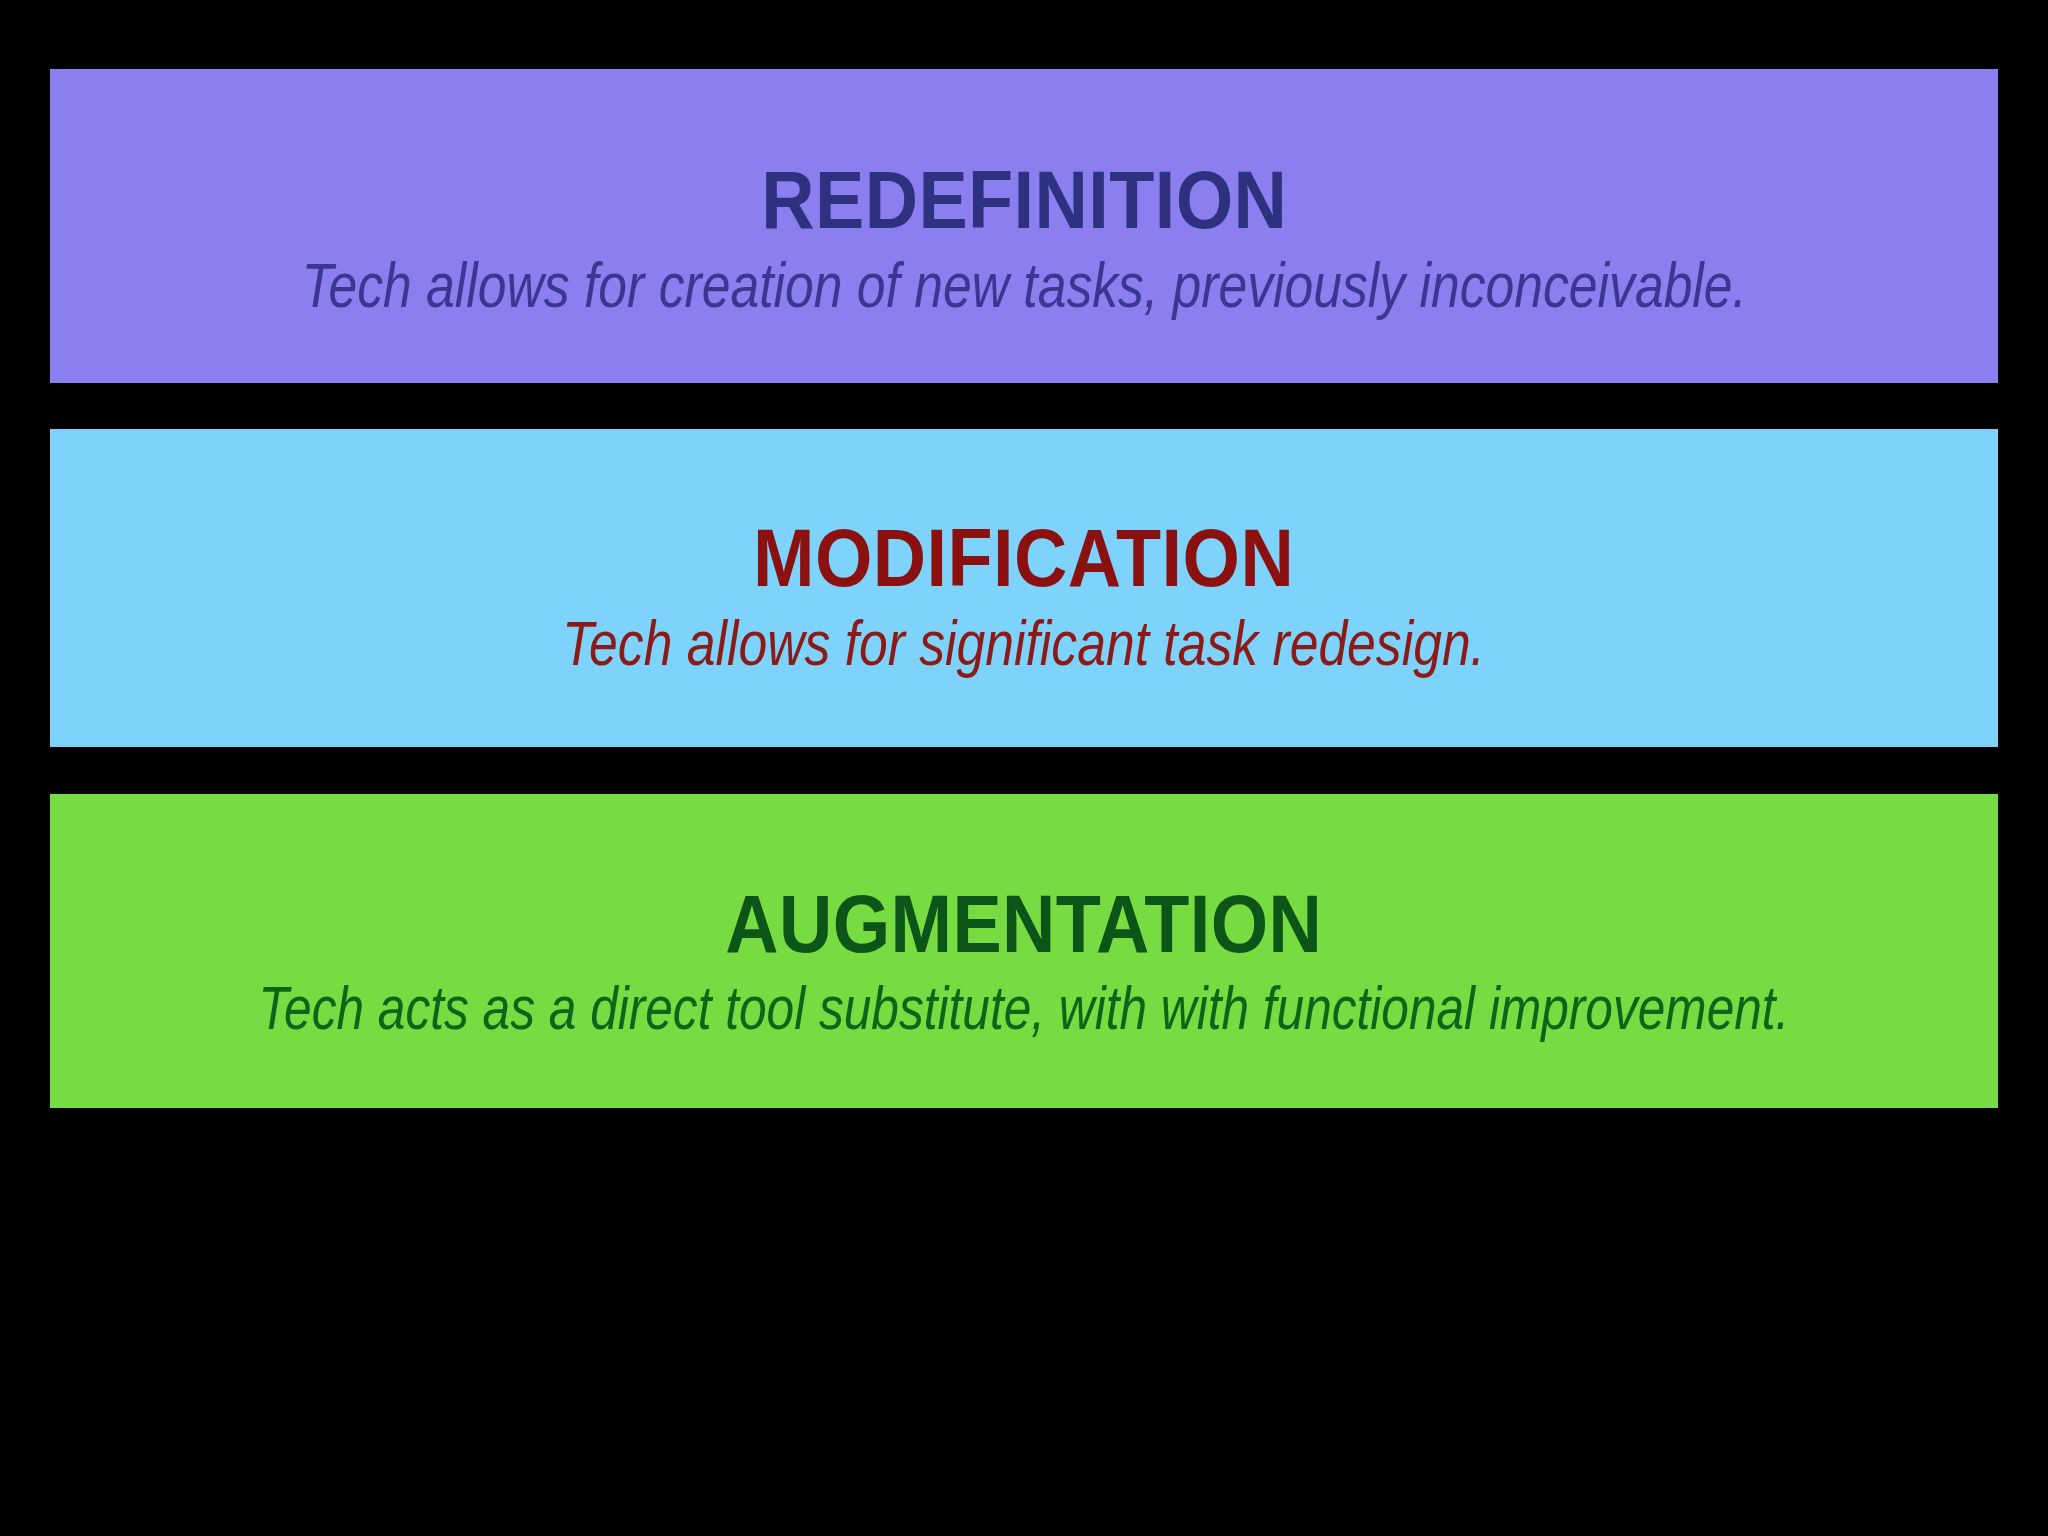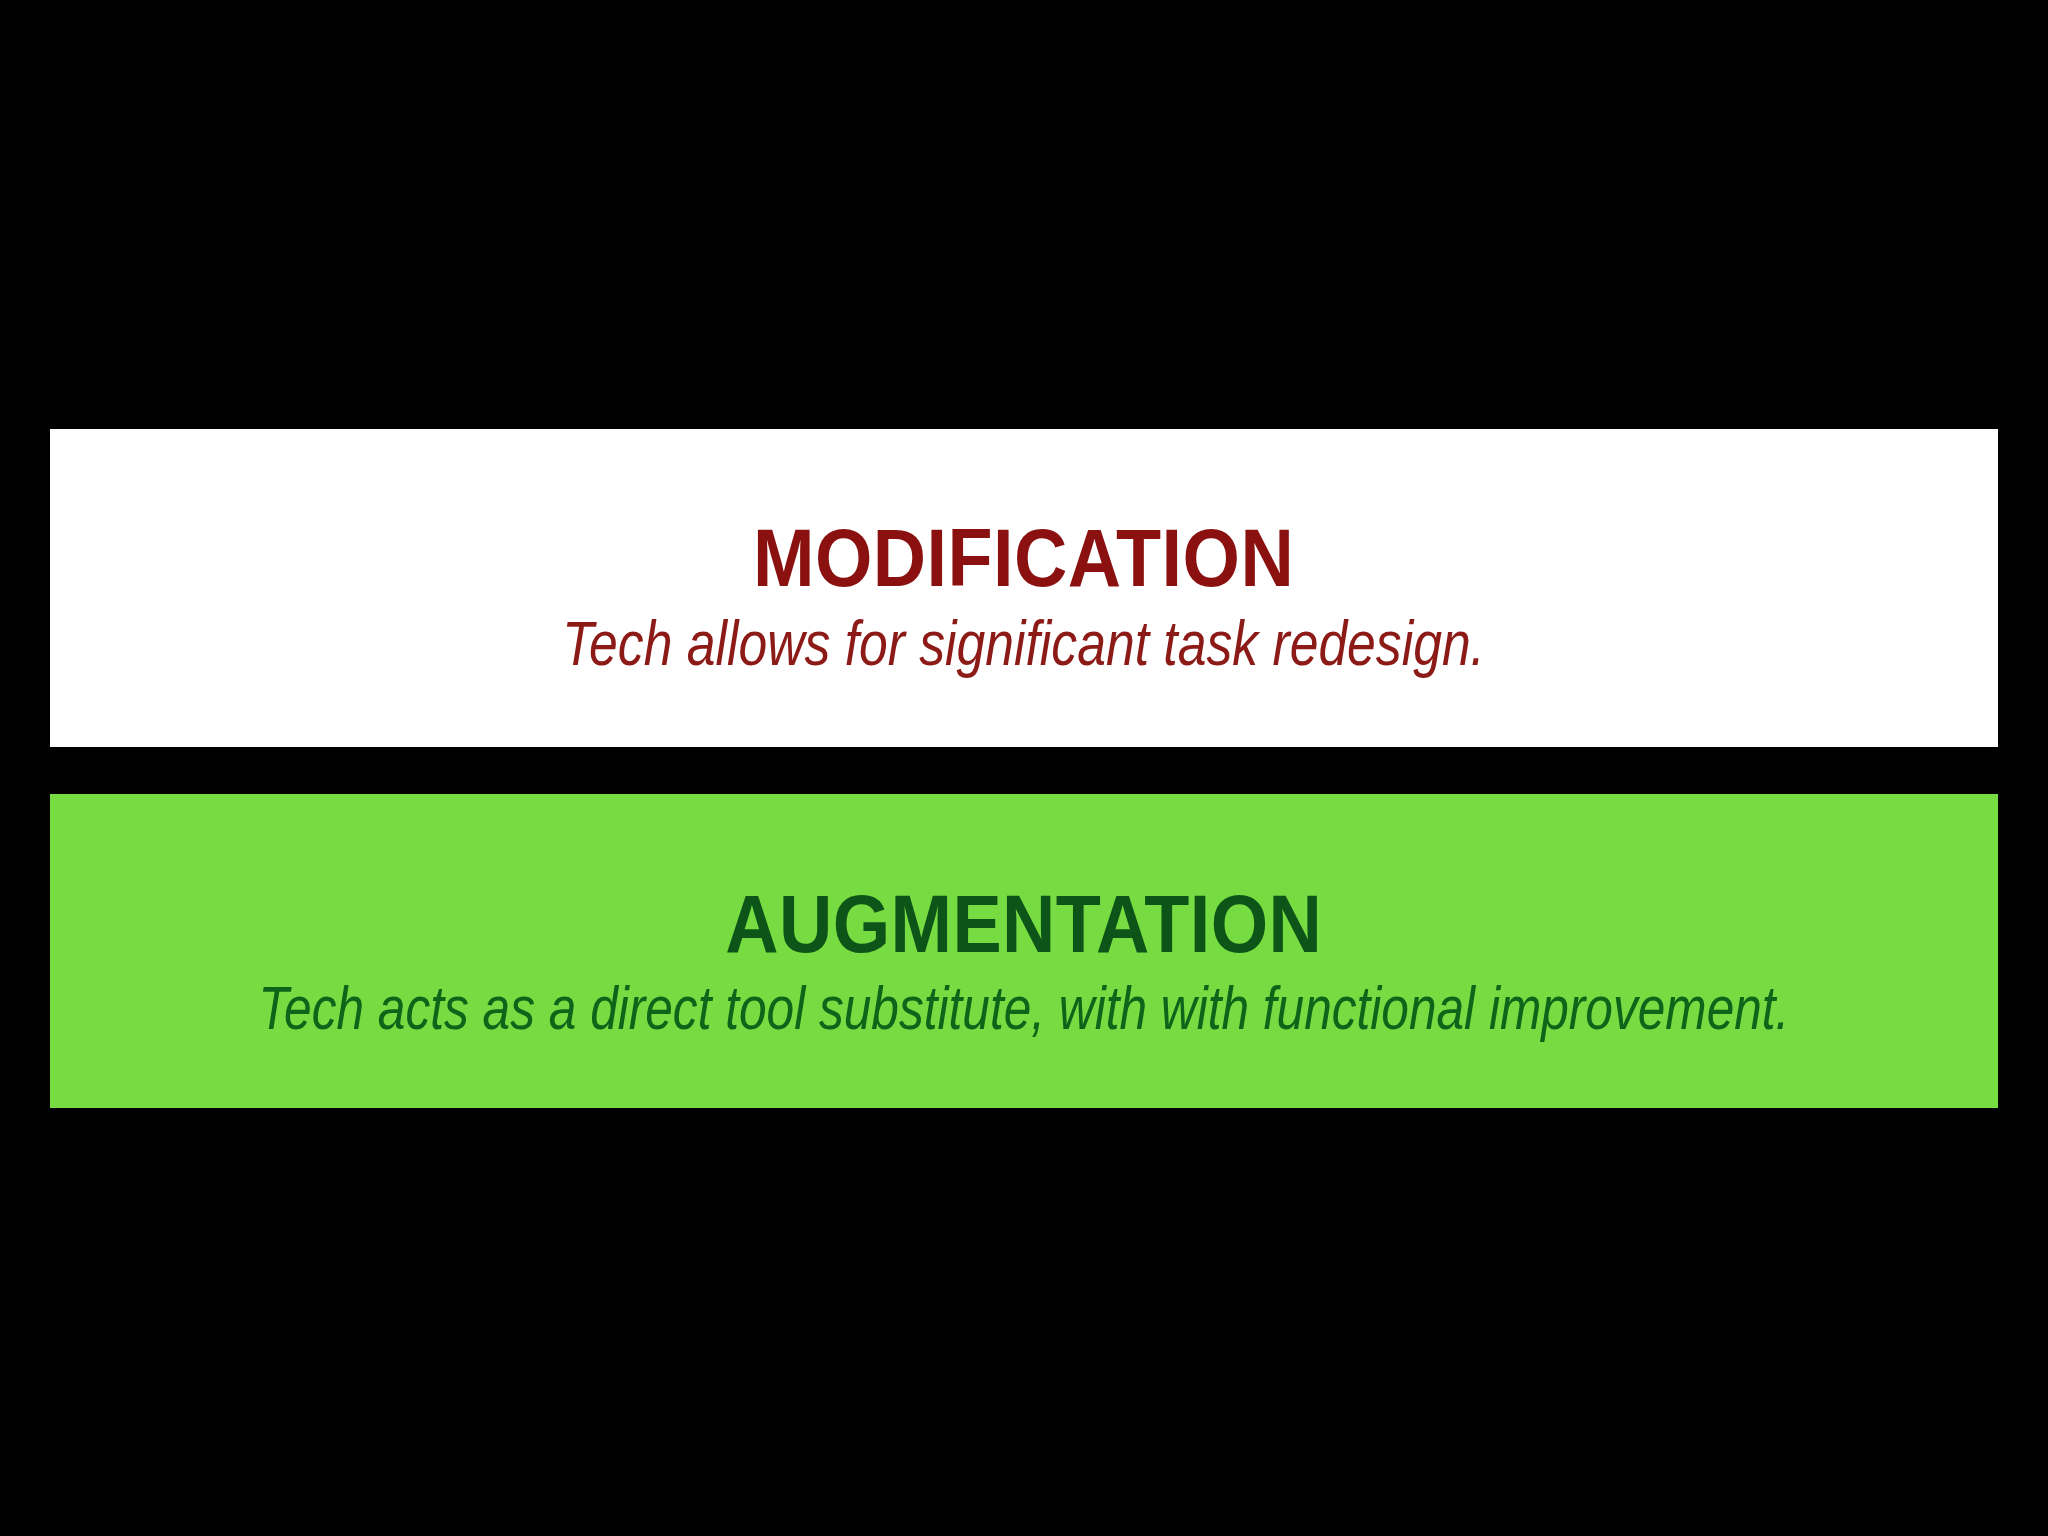--- a/index.html
+++ b/index.html
@@ -63,39 +63,43 @@
     transform-origin: center center;
     margin-top: 10px;
   }
 
   
   .band-redefinition { background: #8B7FF0; }
   .band-redefinition .band-title    { color: #2E3080; margin-top: 24px; }
   .band-redefinition .band-subtitle { color: #3A3790; }
 
   
-  .band-modification { background: #ffffff; }
+  .band-modification { background: #7dd3fc; }
   .band-modification .band-title    { color: #8A1110; margin-top: 16px; }
   .band-modification .band-subtitle { color: #8C1A16; }
 
   
   .band-augmentation { background: #77DB42; }
   .band-augmentation .band-title    { color: #0C5417; margin-top: 20px; }
   .band-augmentation .band-subtitle { color: #0E6419; font-size: 62px; transform: scaleX(0.80); }
 
   
   .band-substitution { background: #1190FB; }
   .band-substitution .band-title    { color: #134B8F; margin-top: 22px; }
   .band-substitution .band-subtitle { color: #14539B; }
 </style>
 </head>
 <body>
 
 <div id="canvas">
 
+  <div class="band band-redefinition">
+    <div class="band-title">REDEFINITION</div>
+    <div class="band-subtitle">Tech allows for creation of new tasks, previously inconceivable.</div>
+  </div>
 
   <div class="band band-modification">
     <div class="band-title">MODIFICATION</div>
     <div class="band-subtitle">Tech allows for significant task redesign.</div>
   </div>
 
   <div class="band band-augmentation">
     <div class="band-title">AUGMENTATION</div>
     <div class="band-subtitle">Tech acts as a direct tool substitute, with with functional improvement.</div>
   </div>

